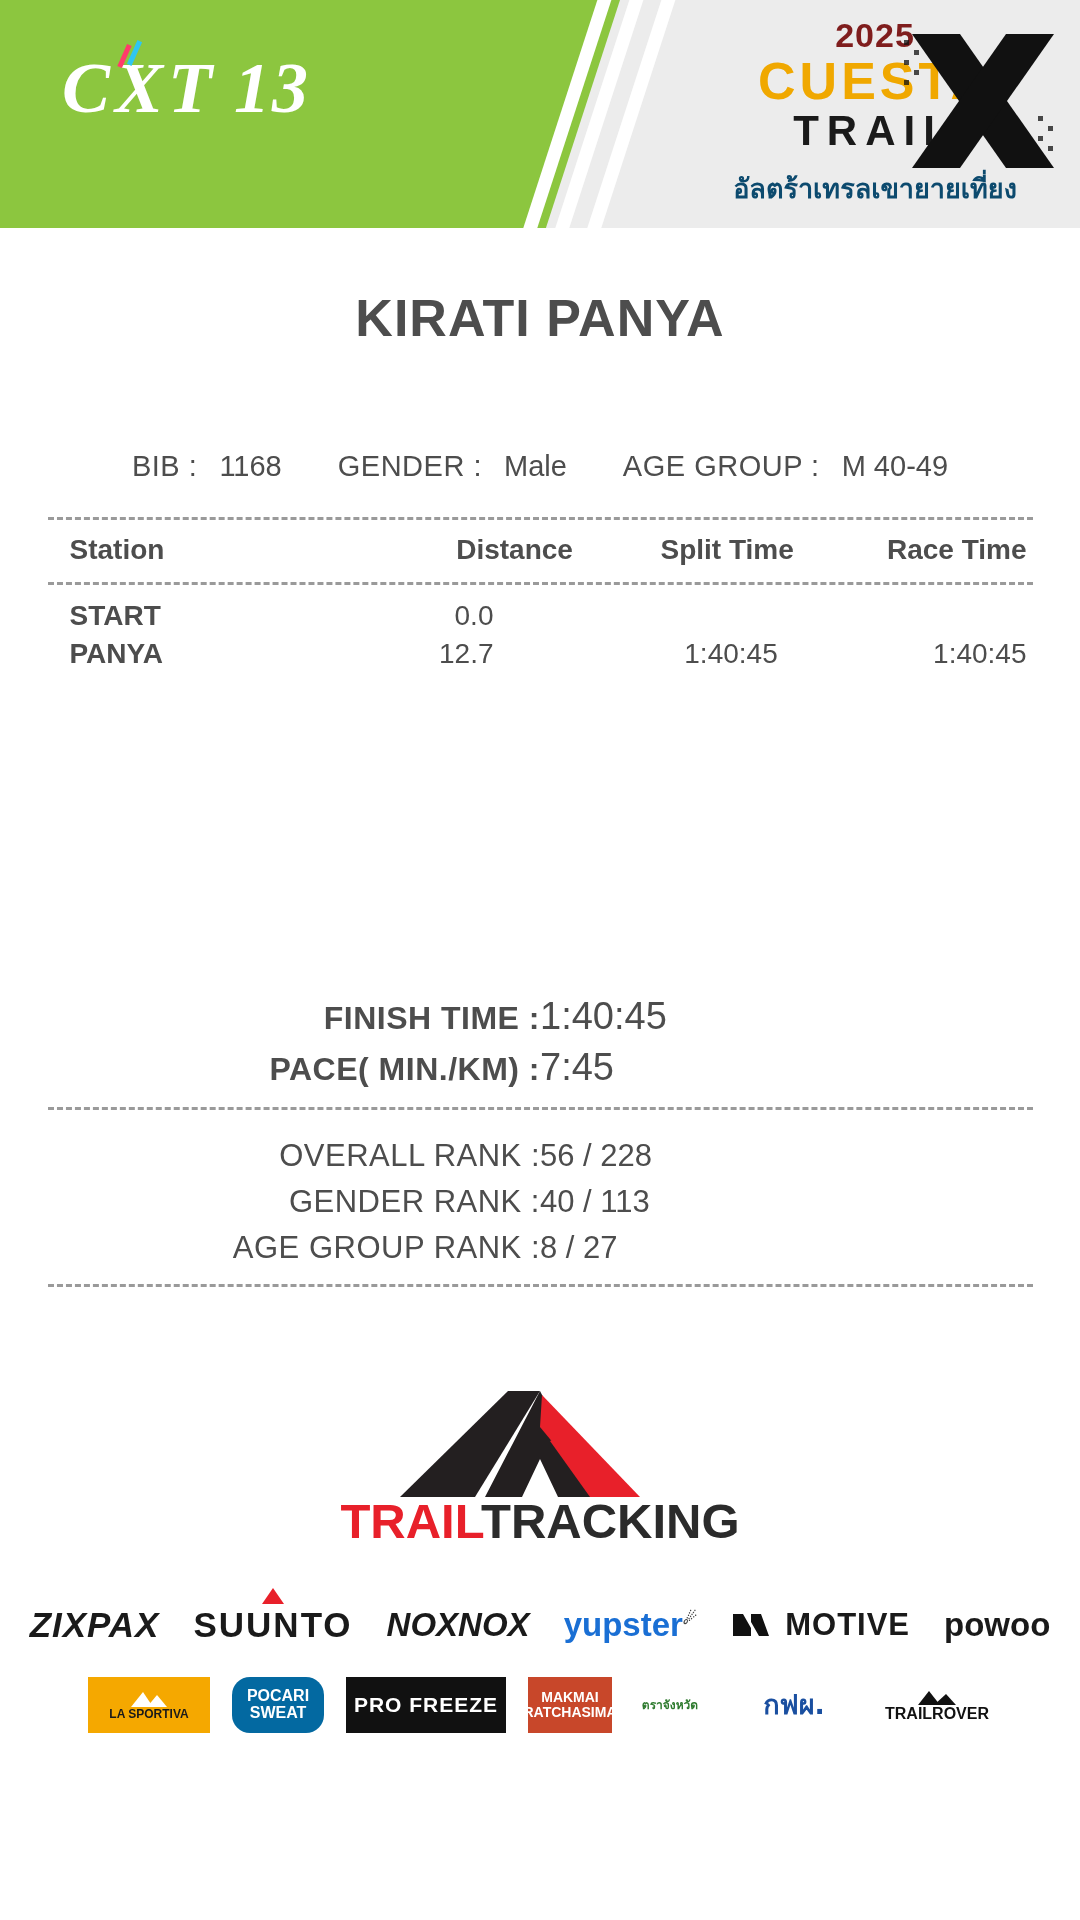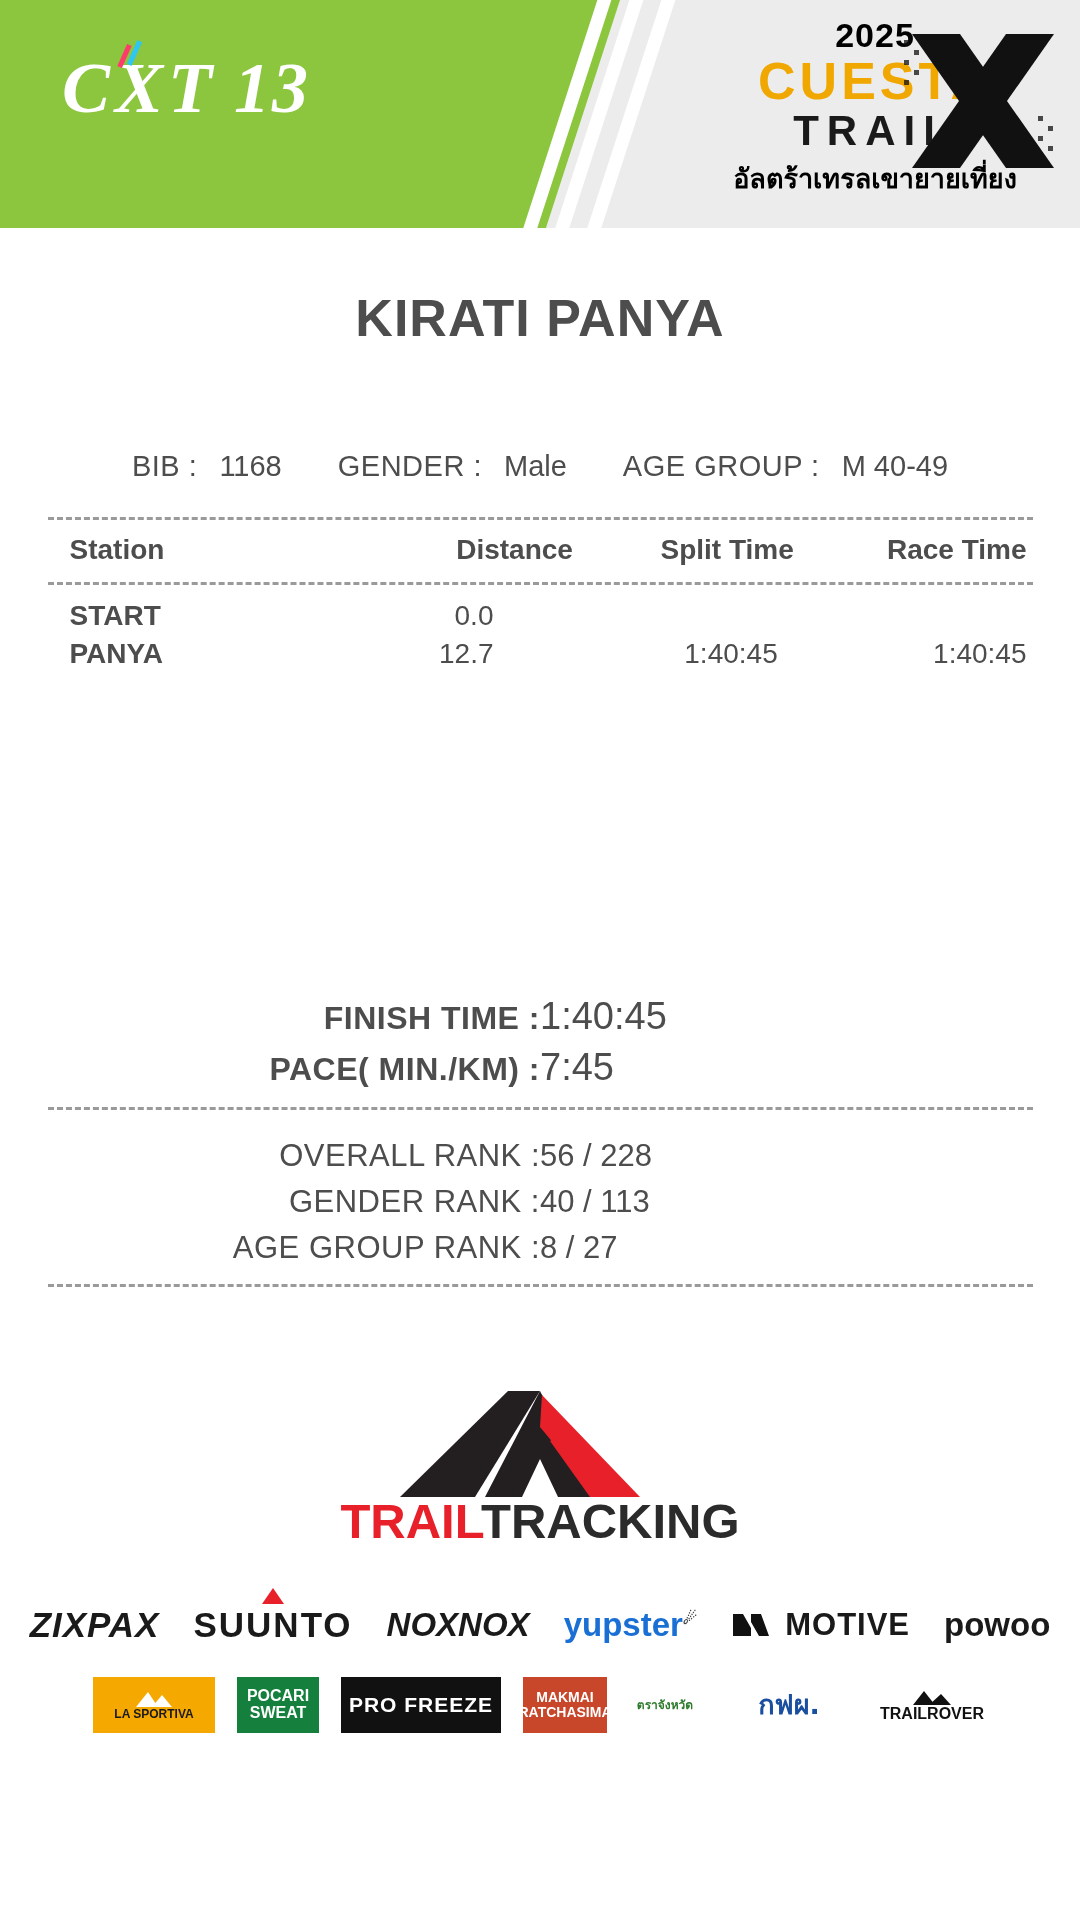--- a/index.html
+++ b/index.html
@@ -88,21 +88,21 @@
     position: absolute;
     left: 690px;
     top: 18px;
     width: 370px;
     text-align: center;
   }
   .cuesta-year {
     font-family: "Liberation Sans", sans-serif;
     font-weight: bold;
     font-size: 34px;
-    color: #000000;
+    color: #7f1d1d;
     letter-spacing: 1px;
     line-height: 1;
     margin-bottom: 2px;
   }
   .cuesta-name {
     font-family: "Liberation Sans", sans-serif;
     font-weight: bold;
     font-size: 52px;
     color: #f0a800;
     letter-spacing: 4px;
@@ -113,23 +113,23 @@
     font-weight: bold;
     font-size: 42px;
     color: #1a1a1a;
     letter-spacing: 8px;
     line-height: 1.05;
   }
   .cuesta-thai {
     font-family: Liberation Sans, sans-serif;
     font-weight: bold;
     font-size: 27px;
-    color: #000000;
+    color: #0c4a6e;
     line-height: 1.2;
-    margin-top: 10px;
+    margin-top: 20px;
   }
   .big-x {
     position: absolute;
     right: 12px;
     top: 26px;
     width: 170px;
     height: 150px;
     pointer-events: none;
   }
 
@@ -300,21 +300,21 @@
     justify-content: center;
     font-weight: bold;
     font-size: 12px;
     color: #ffffff;
     padding: 0 8px;
     text-align: center;
     line-height: 1.05;
     white-space: nowrap;
   }
   .sp-lasportiva { width: 122px; background: #f5a800; color: #1a1a1a; flex-direction: column; }
-  .sp-pocari { width: 82px; background: #15803d; flex-direction: column; font-size: 16px; }
+  .sp-pocari { width: 92px; background: #0369a1; flex-direction: column; font-size: 16px; border-radius: 18px; }
   .sp-profreeze { width: 160px; background: #111111; font-size: 21px; letter-spacing: 1px; }
   .sp-makmai { width: 84px; background: #c8472a; font-size: 14px; flex-direction: column; }
   .sp-seal { width: 72px; background: #ffffff; color: #2d7a2d; font-size: 12px; flex-direction: column; text-align: center; }
   .sp-kfph { width: 132px; background: #ffffff; color: #1a4fa0; font-size: 27px; font-family: "DejaVu Sans", sans-serif; }
   .sp-trailrover { width: 110px; background: #ffffff; color: #111111; font-size: 16px; flex-direction: column; }
 </style>
 </head>
 <body>
 
 <div class="page">

